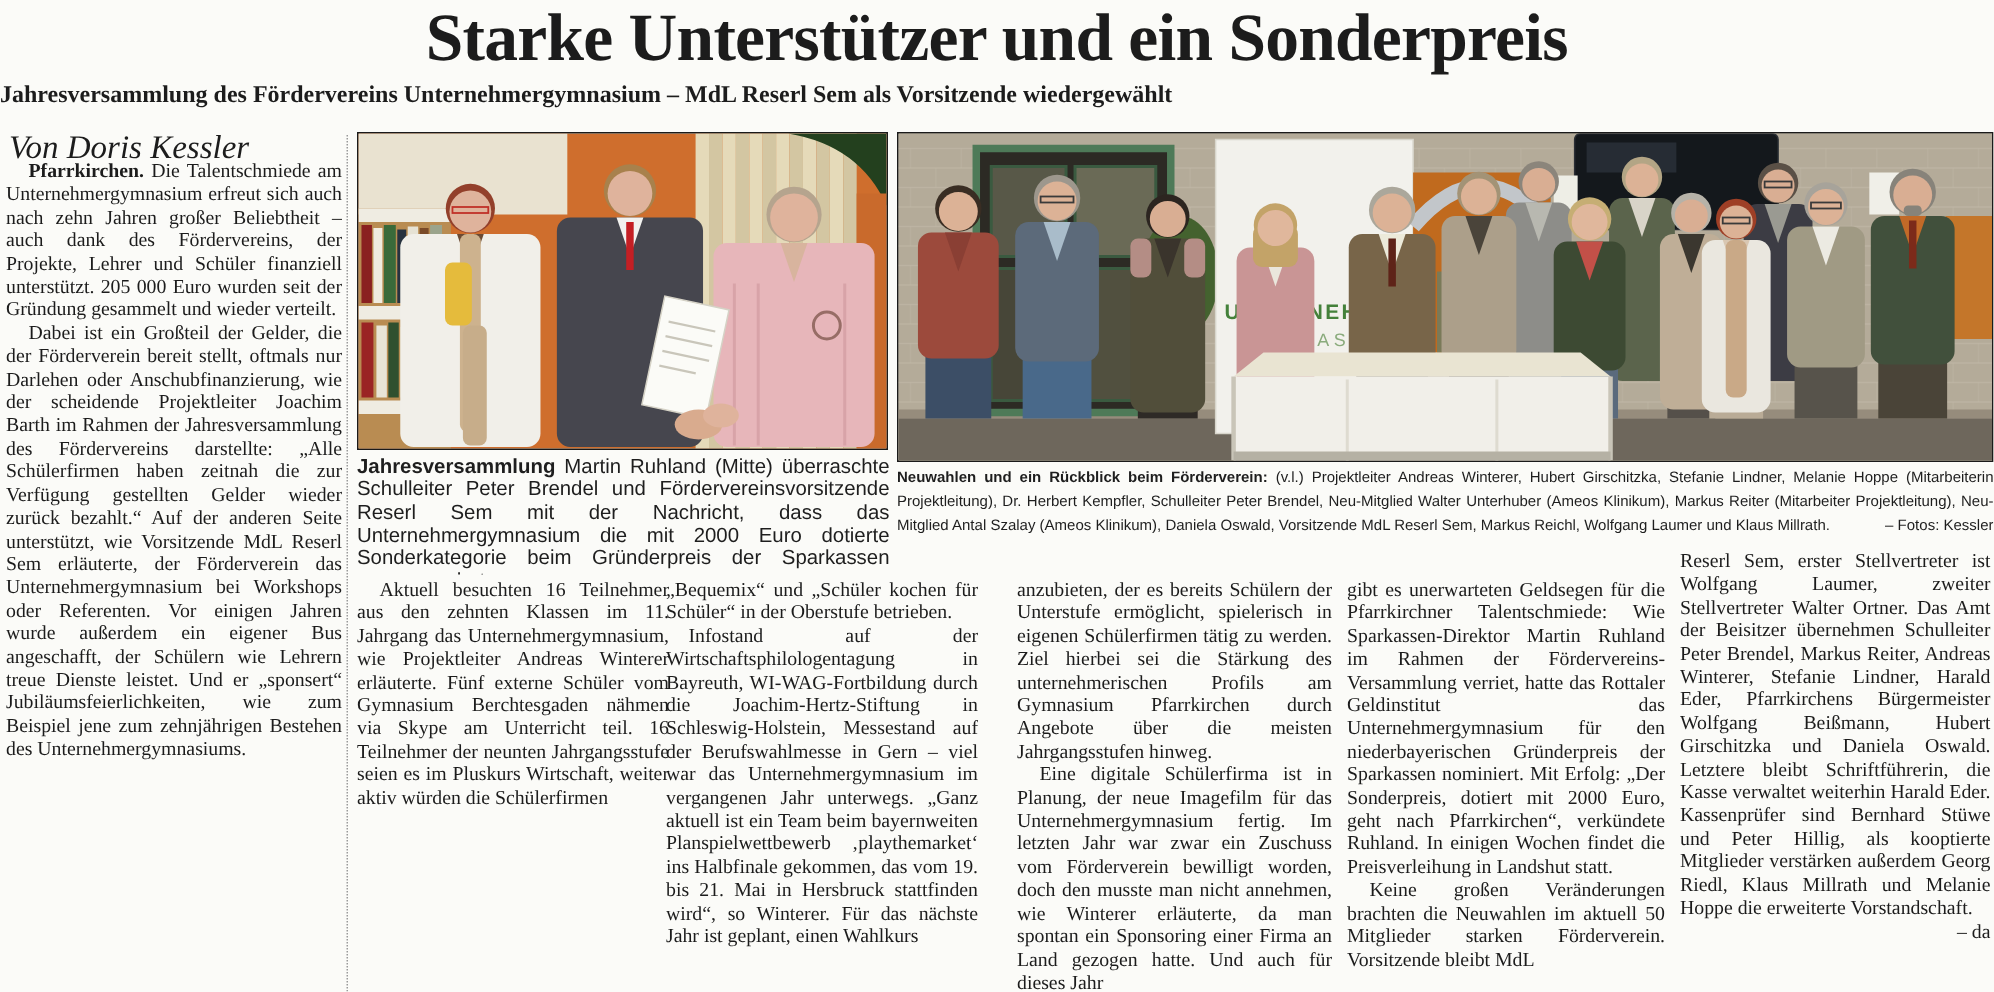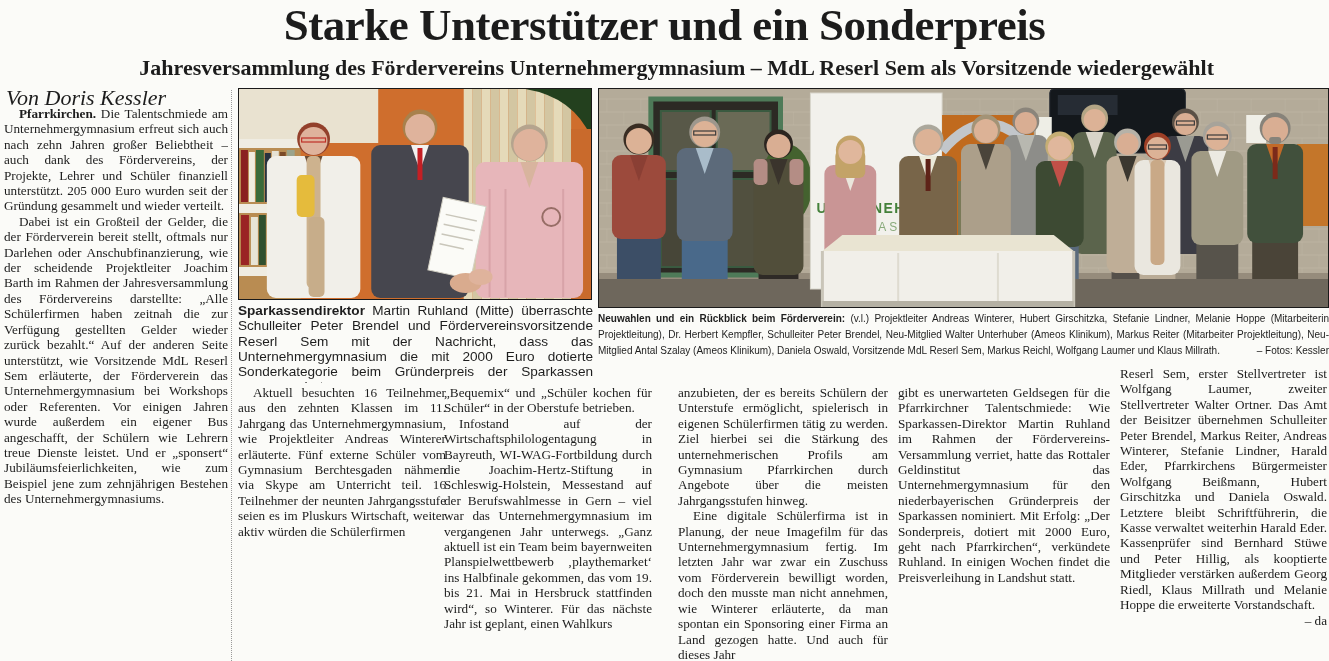--- a/index.html
+++ b/index.html
@@ -4,22 +4,22 @@
 <style>
   html,body{margin:0;padding:0}
   body{
     width:1329px;height:661px;position:relative;overflow:hidden;
     background:#fbfbf8;color:#1c1c1c;
     font-family:"Liberation Serif", serif;
   }
   .abs{position:absolute}
   #headline{top:-2px;left:0;width:1329px;text-align:center;
     font-size:45px;font-weight:bold;letter-spacing:-0.5px;line-height:54px;white-space:nowrap}
-  #subhead{top:55px;left:0;width:1214px;text-align:right;
-    font-size:22px;font-weight:bold;white-space:nowrap}
+  #subhead{top:55px;left:0;width:1214px;text-align:left;
+    font-size:16px;font-weight:bold;white-space:nowrap}
   #byline{top:85px;left:6px;font-style:italic;font-size:22px}
   .bodycol{font-size:13.2px;line-height:15.4px;text-align:justify;overflow:hidden;
     hyphens:auto;-webkit-hyphens:auto}
   .bodycol p{margin:0;text-indent:15px}
   .bodycol p.cont{text-indent:0}
   #col1{left:4px;top:106px;width:224px;height:555px}
   #col2{left:238px;top:385px;width:208px;height:276px}
   #col3{left:444px;top:385px;width:208px;height:276px}
   #col4{left:678px;top:385px;width:210px;height:276px}
   #col5{left:898px;top:385px;width:212px;height:276px}
@@ -128,21 +128,21 @@
 
   <rect x="58" y="86" width="18" height="42" rx="5" fill="#e5bb3c"></rect>
   <rect x="70" y="128" width="16" height="80" rx="5" fill="#c7ad8a"></rect>
   <circle cx="314" cy="128" r="9" fill="none" stroke="#976d66" stroke-width="2"></circle>
   <ellipse cx="228" cy="194" rx="16" ry="10" fill="#d9ab8e"></ellipse>
   <ellipse cx="243" cy="188" rx="12" ry="8" fill="#dfb39c"></ellipse>
 </svg>
 </div>
 
 <div id="cap1" class="abs caption">
-  <p><b>Sparkassendirektor</b><span> Martin Ruhland (Mitte) überraschte Schulleiter Peter Brendel und Fördervereinsvorsitzende Reserl Sem mit der Nachricht, dass das Unternehmergymnasium die mit 2000 Euro dotierte Sonderkategorie beim Gründerpreis der Sparkassen gewonnen hat.</span></p>
+  <p><b>Jahresversammlung</b><span> Martin Ruhland (Mitte) überraschte Schulleiter Peter Brendel und Fördervereinsvorsitzende Reserl Sem mit der Nachricht, dass das Unternehmergymnasium die mit 2000 Euro dotierte Sonderkategorie beim Gründerpreis der Sparkassen gewonnen hat.</span></p>
 </div>
 
 <div id="photo2" class="abs photo">
 <svg id="p2svg" xmlns="http://www.w3.org/2000/svg" viewBox="0 0 731 218" preserveAspectRatio="none">
   <rect width="731" height="218" fill="#b4ab99"></rect>
   <g id="bricks">
         <line x1="0" y1="10" x2="731" y2="10" stroke="#c3bbaa" stroke-width="1" opacity="0.55"></line>
         <line x1="8" y1="10" x2="8" y2="23" stroke="#c3bbaa" stroke-width="1" opacity="0.3"></line>
         <line x1="42" y1="10" x2="42" y2="23" stroke="#c3bbaa" stroke-width="1" opacity="0.3"></line>
         <line x1="76" y1="10" x2="76" y2="23" stroke="#c3bbaa" stroke-width="1" opacity="0.3"></line>
@@ -621,16 +621,17 @@
 <div id="col3" class="abs bodycol">
   <p class="cont">„Bequemix“ und „Schüler kochen für Schüler“ in der Oberstufe betrieben.</p>
   <p>Infostand auf der Wirtschaftsphilologentagung in Bayreuth, WI-WAG-Fortbildung durch die Joachim-Hertz-Stiftung in Schleswig-Holstein, Messestand auf der Berufswahlmesse in Gern – viel war das Unternehmergymnasium im vergangenen Jahr unterwegs. „Ganz aktuell ist ein Team beim bayernweiten Planspielwettbewerb ‚playthemarket‘ ins Halbfinale gekommen, das vom 19. bis 21. Mai in Hersbruck stattfinden wird“, so Winterer. Für das nächste Jahr ist geplant, einen Wahlkurs</p>
 </div>
 <div id="col4" class="abs bodycol">
   <p class="cont">anzubieten, der es bereits Schülern der Unterstufe ermöglicht, spielerisch in eigenen Schülerfirmen tätig zu werden. Ziel hierbei sei die Stärkung des unternehmerischen Profils am Gymnasium Pfarrkirchen durch Angebote über die meisten Jahrgangsstufen hinweg.</p>
   <p>Eine digitale Schülerfirma ist in Planung, der neue Imagefilm für das Unternehmergymnasium fertig. Im letzten Jahr war zwar ein Zuschuss vom Förderverein bewilligt worden, doch den musste man nicht annehmen, wie Winterer erläuterte, da man spontan ein Sponsoring einer Firma an Land gezogen hatte. Und auch für dieses Jahr</p>
 </div>
 <div id="col5" class="abs bodycol">
   <p class="cont">gibt es unerwarteten Geldsegen für die Pfarrkirchner Talentschmiede: Wie Sparkassen-Direktor Martin Ruhland im Rahmen der Fördervereins-Versammlung verriet, hatte das Rottaler Geldinstitut das Unternehmergymnasium für den niederbayerischen Gründerpreis der Sparkassen nominiert. Mit Erfolg: „Der Sonderpreis, dotiert mit 2000 Euro, geht nach Pfarrkirchen“, verkündete Ruhland. In einigen Wochen findet die Preisverleihung in Landshut statt.</p>
+  <p>Keine großen Veränderungen brachten die Neuwahlen im aktuell 50 Mitglieder starken Förderverein. Vorsitzende bleibt MdL</p>
 </div>
 <div id="col6" class="abs bodycol">
   <p class="cont"><span>Reserl Sem, erster Stellvertreter ist Wolfgang Laumer, zweiter Stellvertreter Walter Ortner. Das Amt der Beisitzer übernehmen Schulleiter Peter Brendel, Markus Reiter, Andreas Winterer, Stefanie Lindner, Harald Eder, Pfarrkirchens Bürgermeister Wolfgang Beißmann, Hubert Girschitzka und Daniela Oswald. Letztere bleibt Schriftführerin, die Kasse verwaltet weiterhin Harald Eder. Kassenprüfer sind Bernhard Stüwe und Peter Hillig, als kooptierte Mitglieder verstärken außerdem Georg Riedl, Klaus Millrath und Melanie Hoppe die erweiterte Vorstandschaft.</span><span class="signoff">– da</span></p>
 </div>
 
 </body></html>

